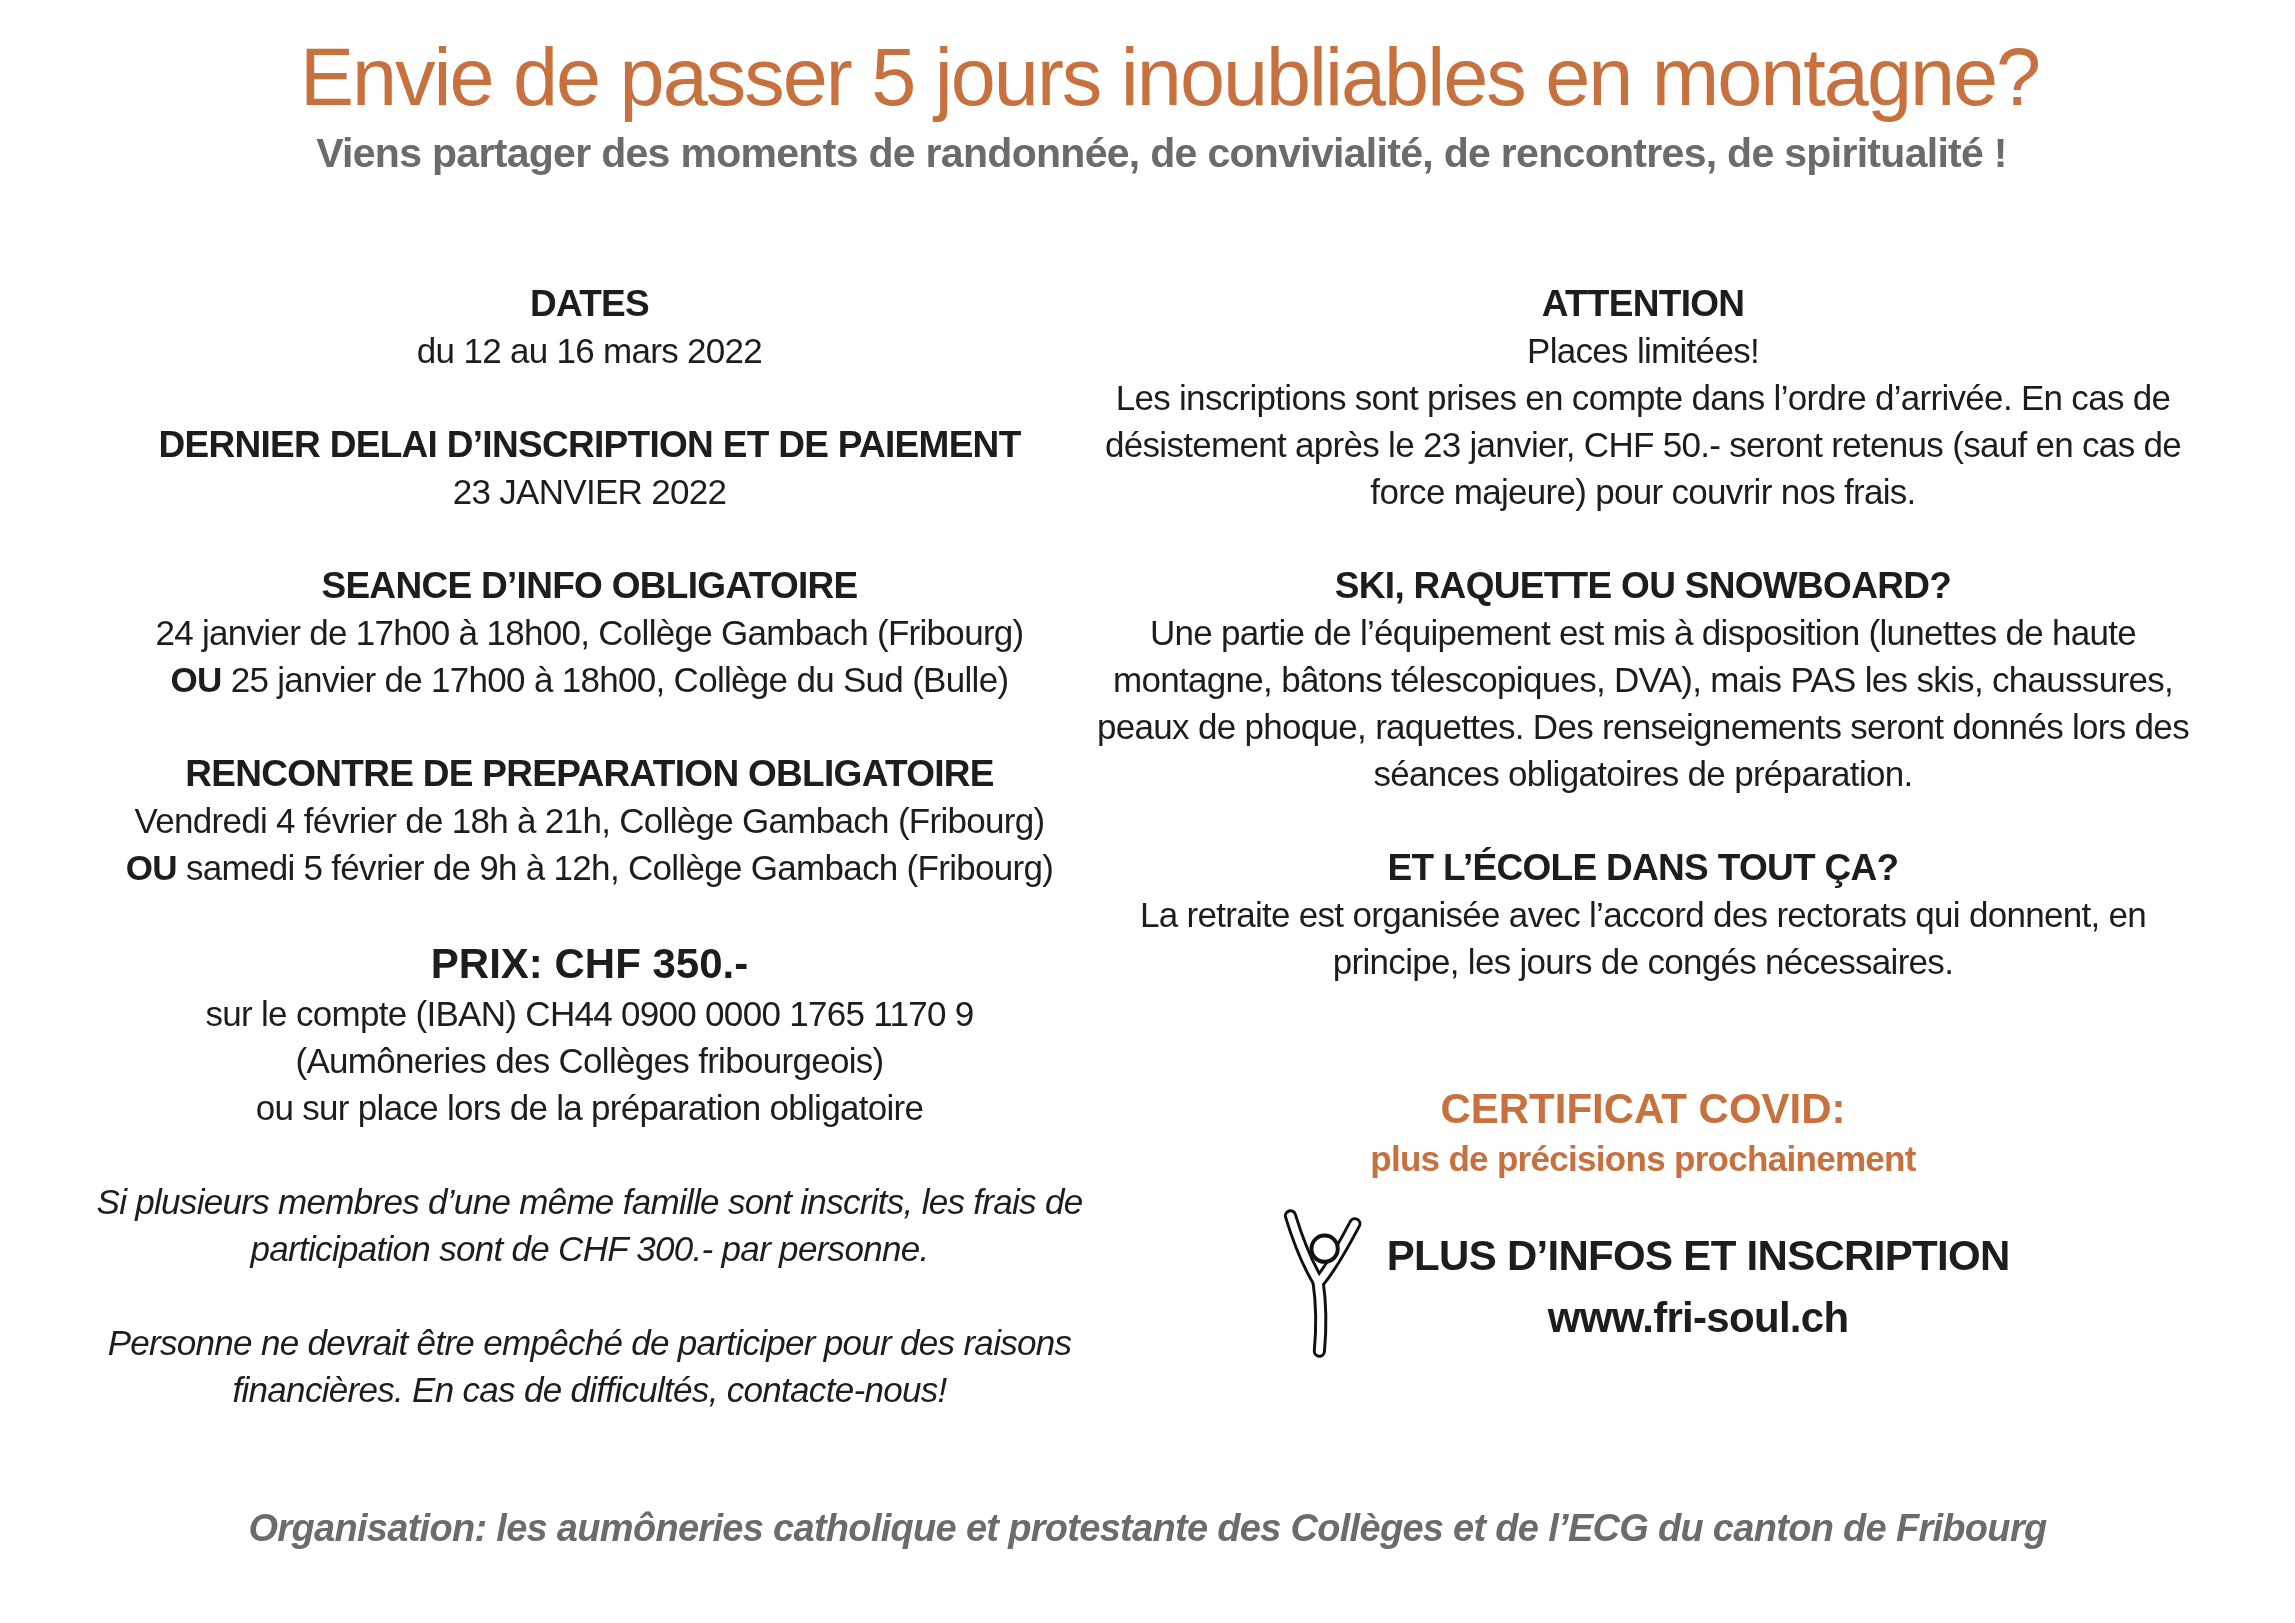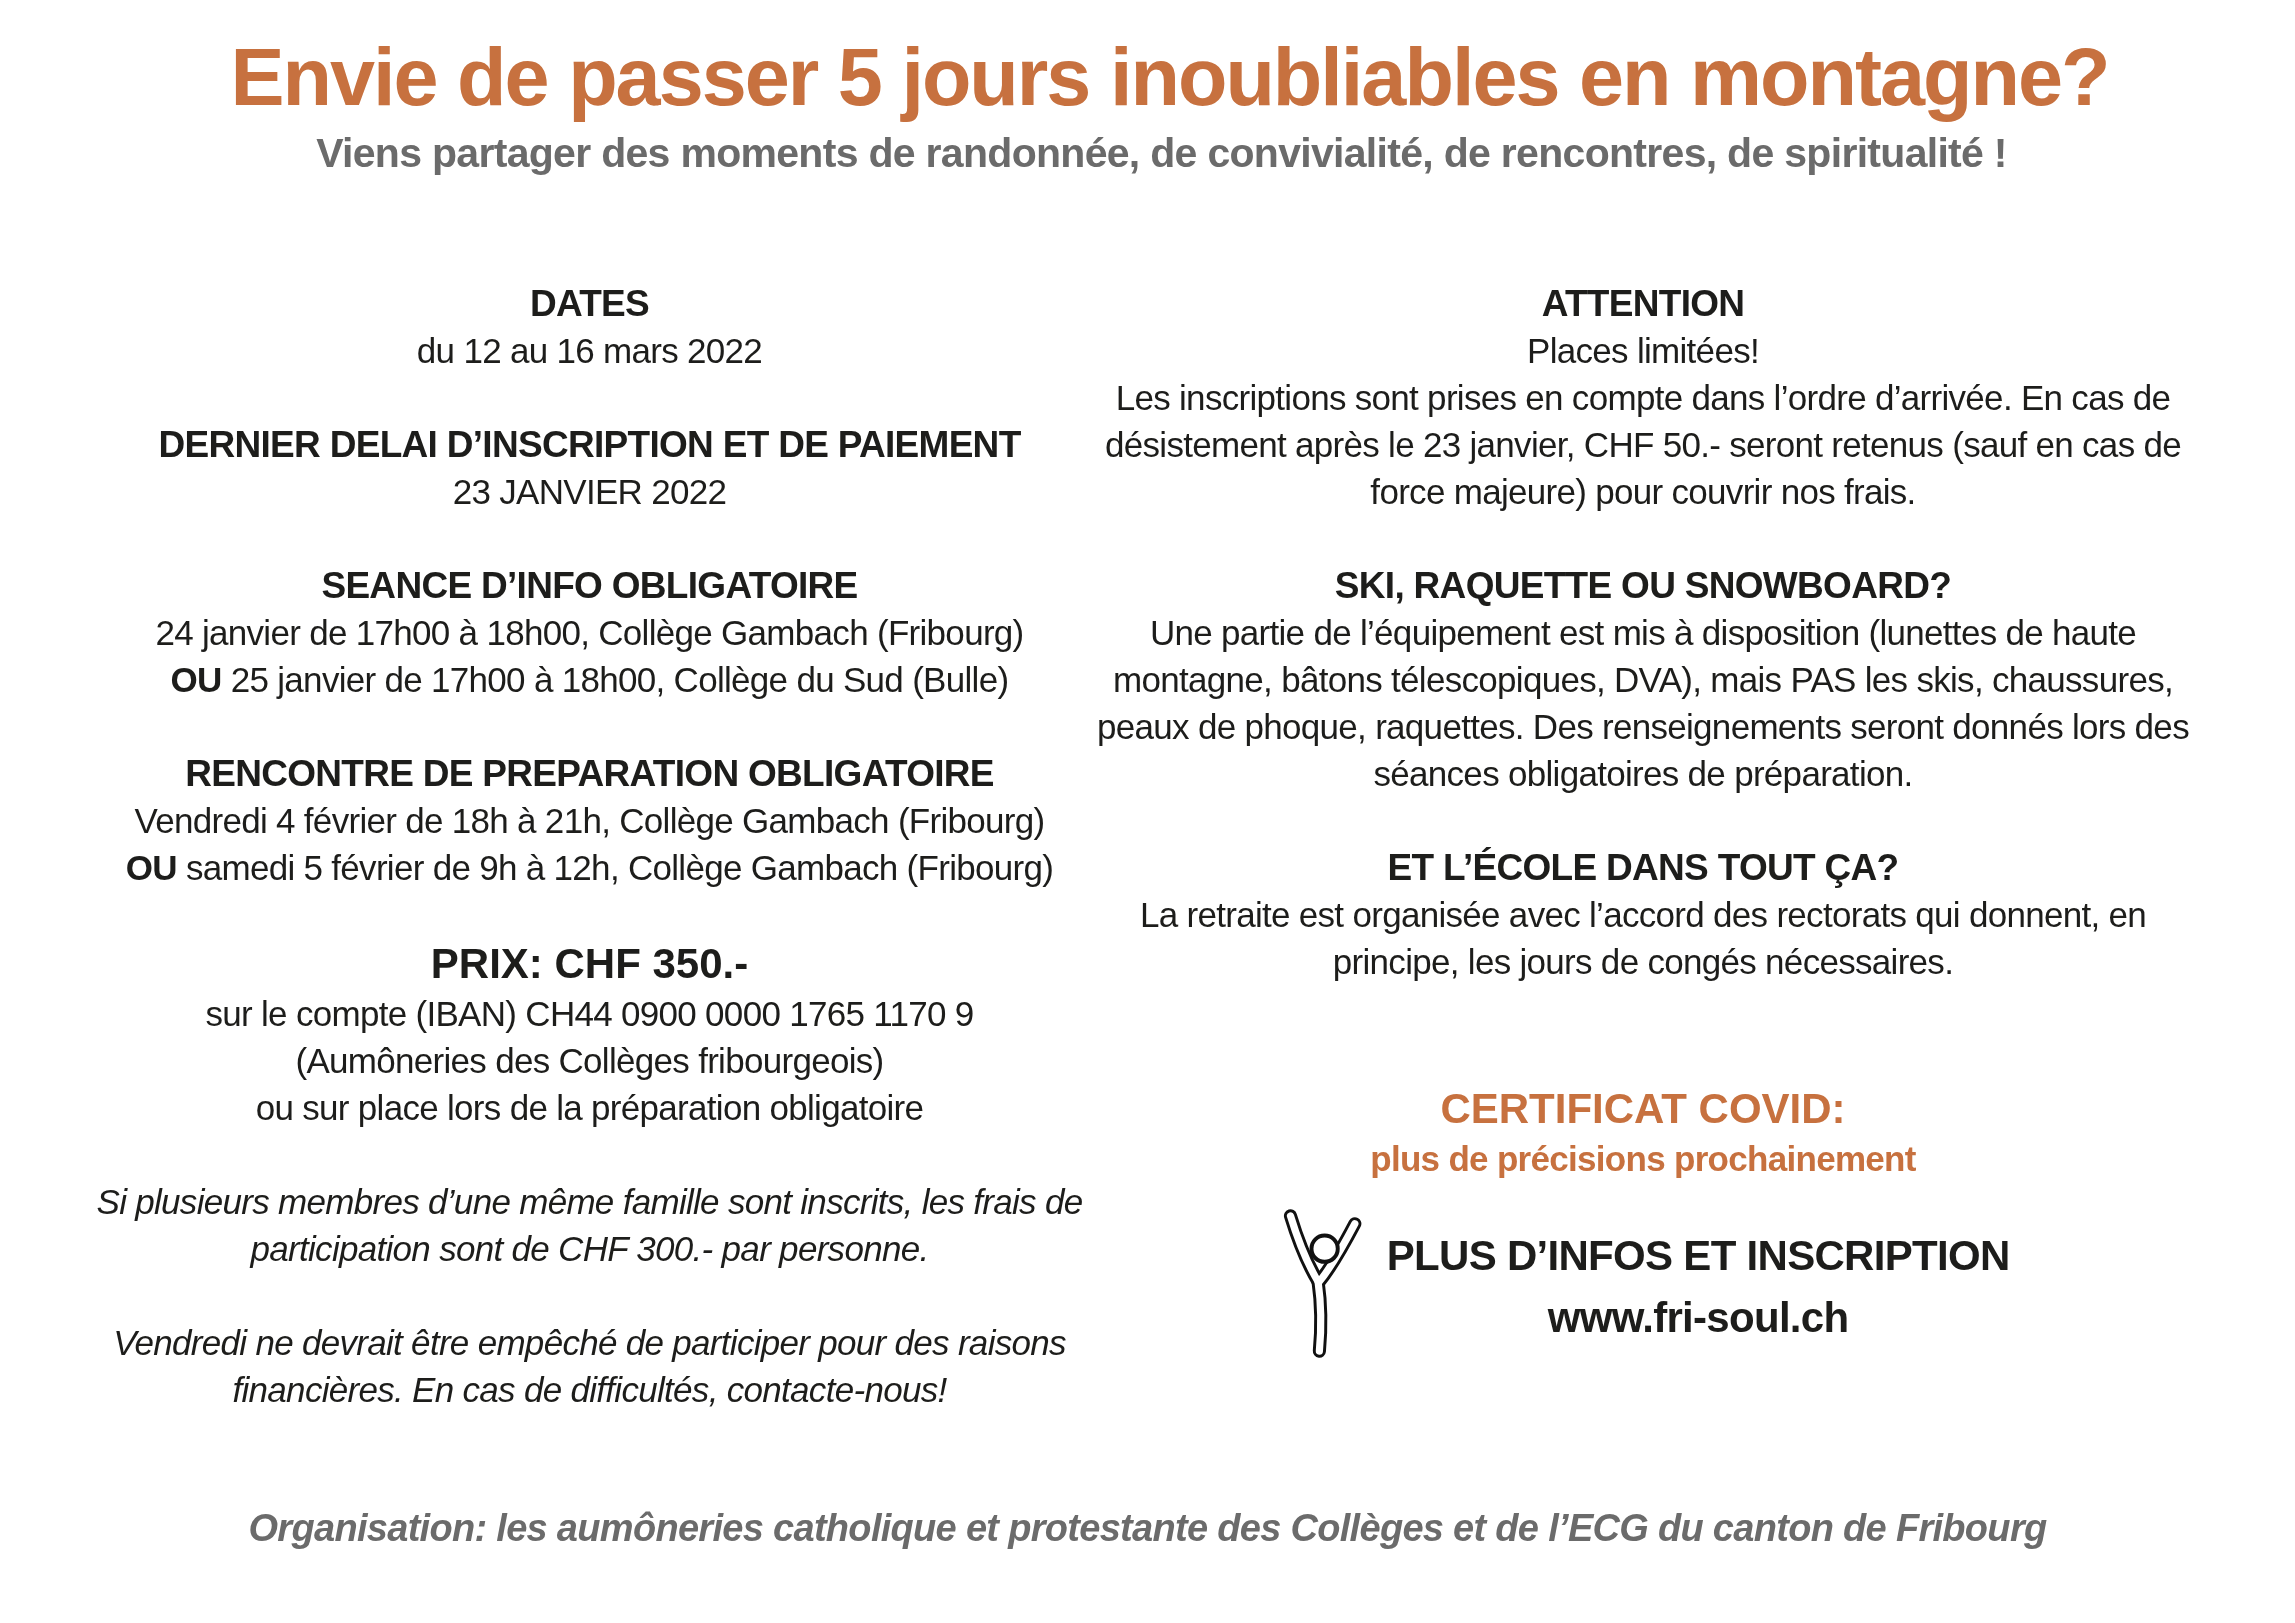--- a/index.html
+++ b/index.html
@@ -3,21 +3,21 @@
 <meta charset="utf-8">
 <style>
   html,body { margin:0; padding:0; background:#ffffff; }
   .page {
     position:relative; width:2295px; height:1623px; background:#ffffff;
     overflow:hidden; color:var(--text,#1d1d1b);
     font-family:"Liberation Sans","DejaVu Sans",sans-serif;
   }
   
   .header { position:absolute; top:27.5px; left:0; width:100%; text-align:center; }
-  .title  { margin:0; font-size:81px; font-weight:bold; letter-spacing:-2px; color:var(--accent,#c7713f); line-height:98px;padding-left:44px; }
+  .title  { margin:0; font-size:81px; font-weight:normal; letter-spacing:-2px; color:var(--accent,#c7713f); line-height:98px;padding-left:44px; }
   .subtitle { margin:2.6px 0 0; font-size:41px; font-weight:bold; letter-spacing:-0.7px; color:var(--muted,#6b6b6b); line-height:50px;padding-left:28px; }
   
   .col { position:absolute; top:280px; text-align:center; letter-spacing:-0.7px; }
   .col-left  { left:46px;   width:1087px; }
   .col-right { left:1088px; width:1110px; }
   .sec { margin:0 0 47px; }
   .h   { font-weight:bold; font-size:37px; line-height:47px; }
   .h-lg{ font-size:42px; line-height:52px; letter-spacing:0; }
   .line{ margin:0; font-size:35px; line-height:47px; }
   .accent { color:var(--accent,#c7713f); }
@@ -68,21 +68,21 @@
         <section class="sec" data-name="section-prix">
           <div class="h h-lg" data-name="section-heading">PRIX: CHF 350.-</div>
           <p class="line" data-name="text-line">sur le compte (IBAN) CH44 0900 0000 1765 1170 9</p>
           <p class="line" data-name="text-line">(Aumôneries des Collèges fribourgeois)</p>
           <p class="line" data-name="text-line">ou sur place lors de la préparation obligatoire</p>
         </section>
         <section class="sec italic" data-name="section-note-famille">
           <p class="line" data-name="text-line">Si plusieurs membres d’une même famille sont inscrits, les frais de participation sont de CHF 300.- par personne.</p>
         </section>
         <section class="sec italic" data-name="section-note-finances">
-          <p class="line" data-name="text-line">Vendredi ne devrait être empêché de participer pour des raisons financières. En cas de difficultés, contacte-nous!</p>
+          <p class="line" data-name="text-line">Personne ne devrait être empêché de participer pour des raisons financières. En cas de difficultés, contacte-nous!</p>
         </section>
       </div>
   </div>
 
   <div class="col col-right" data-name="column-right">
     <div data-name="column-right-sections">
         <section class="sec" data-name="section-attention">
           <div class="h" data-name="section-heading">ATTENTION</div>
           <p class="line" data-name="text-line">Places limitées!</p>
           <p class="line" data-name="text-line">Les inscriptions sont prises en compte dans l’ordre d’arrivée. En cas de désistement après le 23 janvier, CHF 50.- seront retenus (sauf en cas de force majeure) pour couvrir nos frais.</p>

